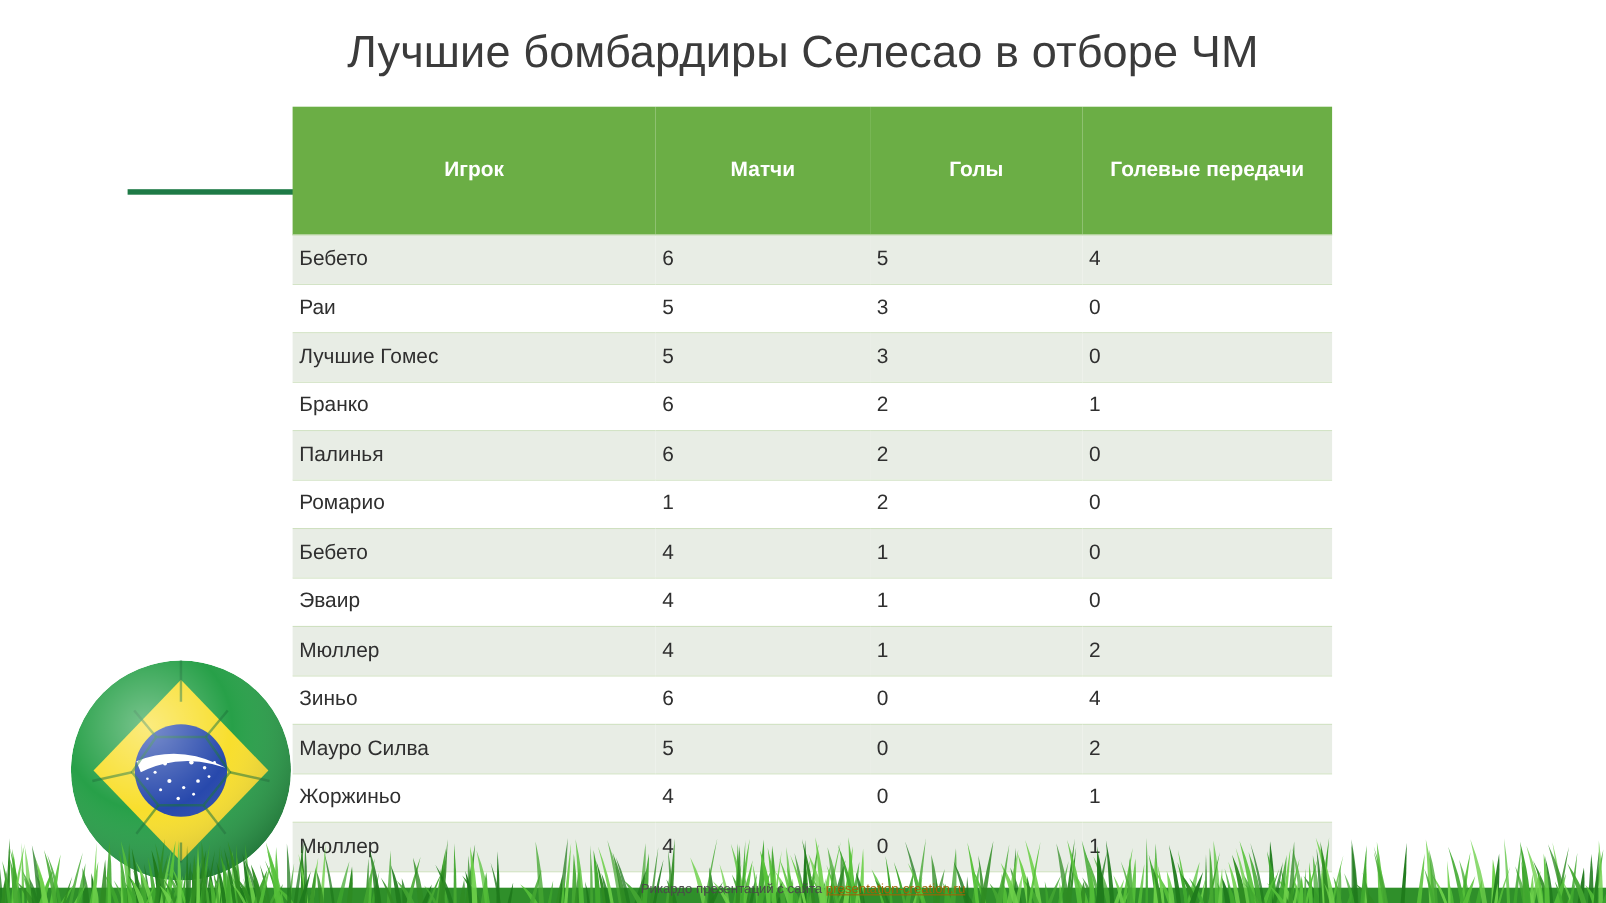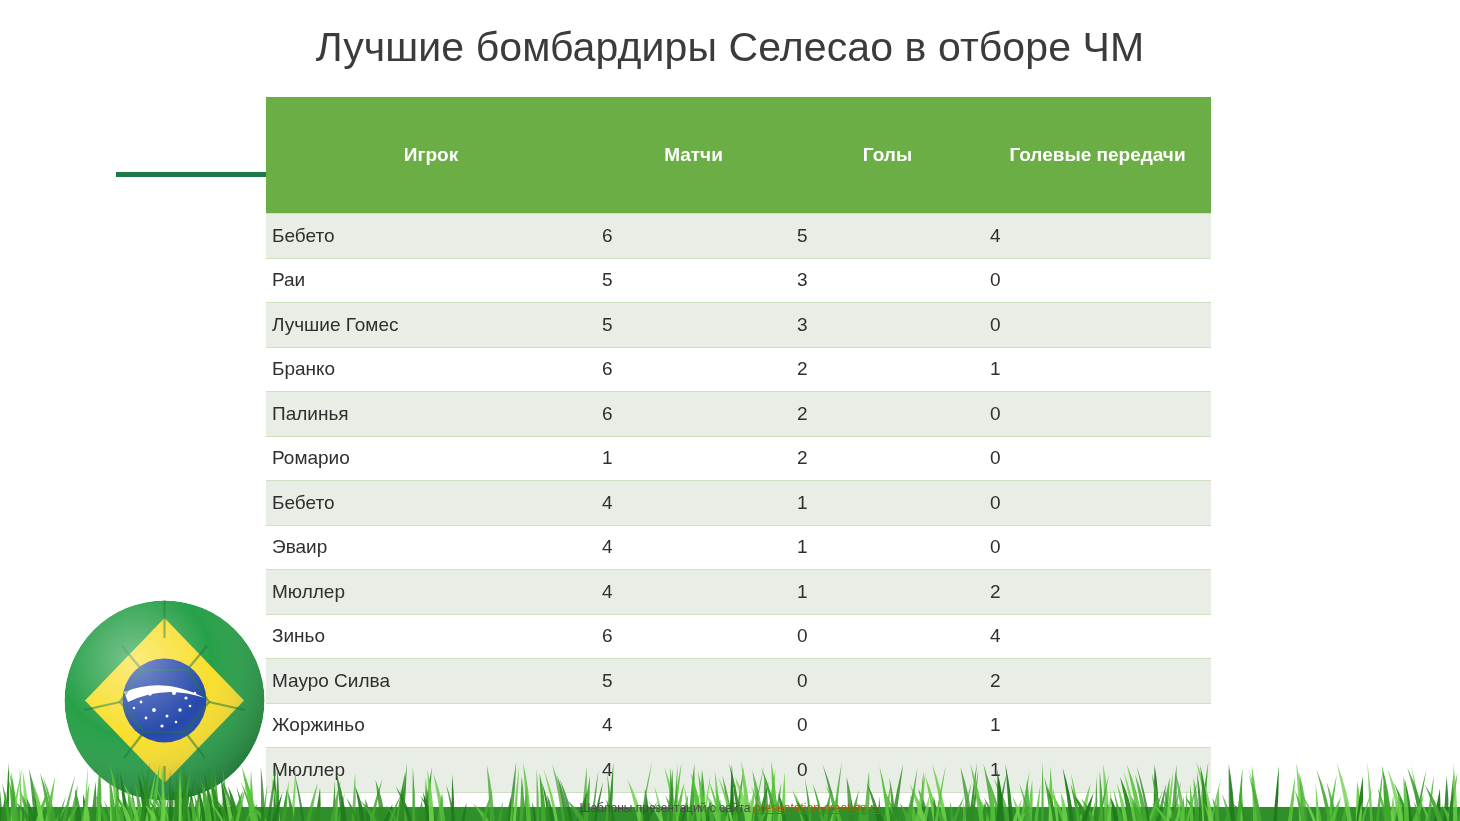--- a/index.html
+++ b/index.html
@@ -760,16 +760,16 @@
           <path d="M126.31605795610425 62 Q122.7575085733882 49.1489274691358 118.40817043895747 38.634413580246914 Q128.36153463648833 50.31720679012346 131.1292952674897 62 Z" fill="#6DD04A" opacity="0.91"></path>
           <path d="M1164.2881515775034 62 Q1158.5830975651577 51.9828420781893 1151.610253772291 43.78698559670782 Q1163.449885973937 52.89349279835391 1167.8871502057614 62 Z" fill="#57C23A" opacity="0.90"></path>
           <path d="M235.36209705075444 62 Q240.4022050754458 41.596386316872426 246.56233710562412 24.902520576131685 Q242.7039780521262 43.45126028806584 238.7838940329218 62 Z" fill="#57C23A" opacity="0.82"></path>
           <path d="M757.8712277091906 62 Q755.3481644375858 34.12289351851852 752.2644204389575 11.314351851851853 Q761.2571442043895 36.65717592592593 763.2195267489711 62 Z" fill="#45A832" opacity="0.77"></path>
           <path d="M290.1488768861454 62 Q289.05430898491085 45.695697016460905 287.7165037722908 32.35581275720165 Q293.34271776406035 47.177906378600824 294.19404835390947 62 Z" fill="#2E8B22" opacity="0.84"></path>
         </g>
     </svg>
   </div>
 
   <div class="footer-credit">
-    <span class="credit-text">Шаблоны презентаций с сайта </span><a class="credit-link" href="#">presentation-creation.ru</a>
+    <span class="credit-text">Рикардо презентаций с сайта </span><a class="credit-link" href="#">presentation-creation.ru</a>
   </div>
 
 </div>
 
 </body></html>

